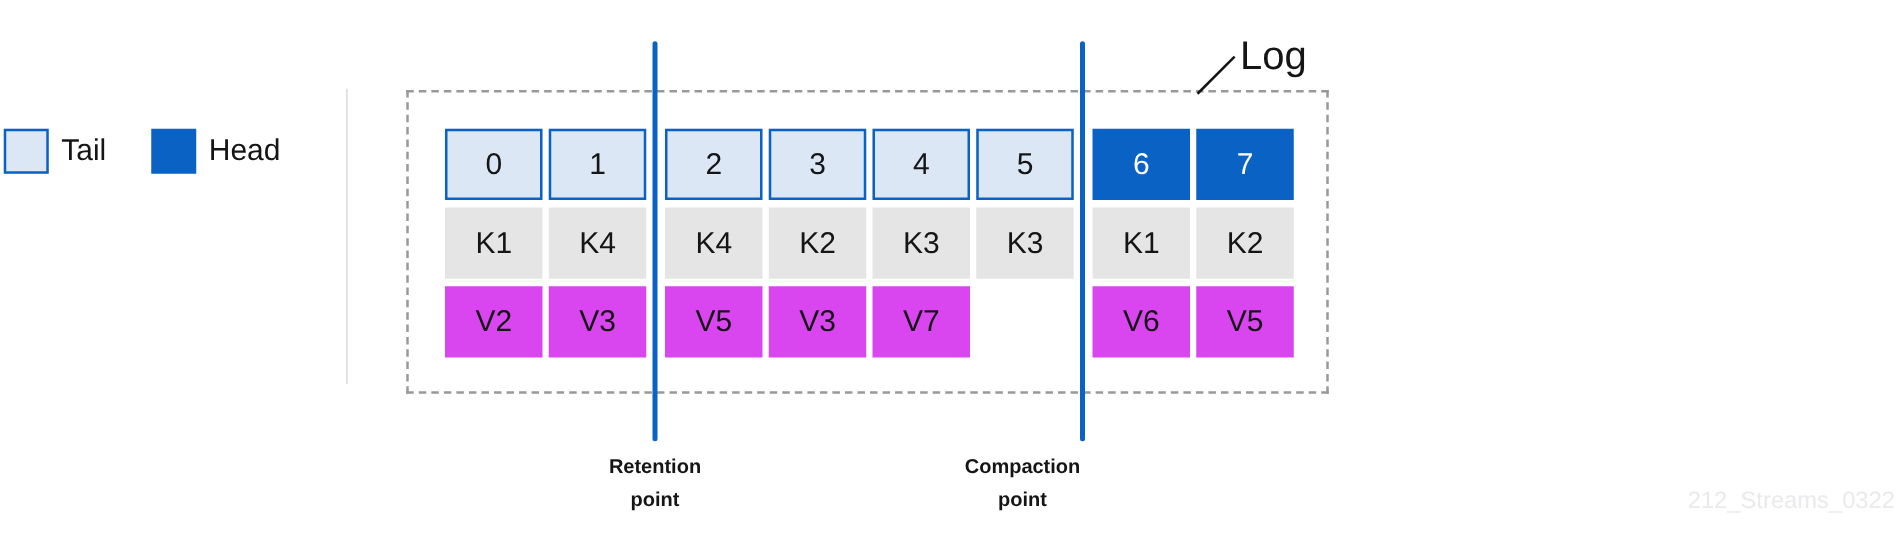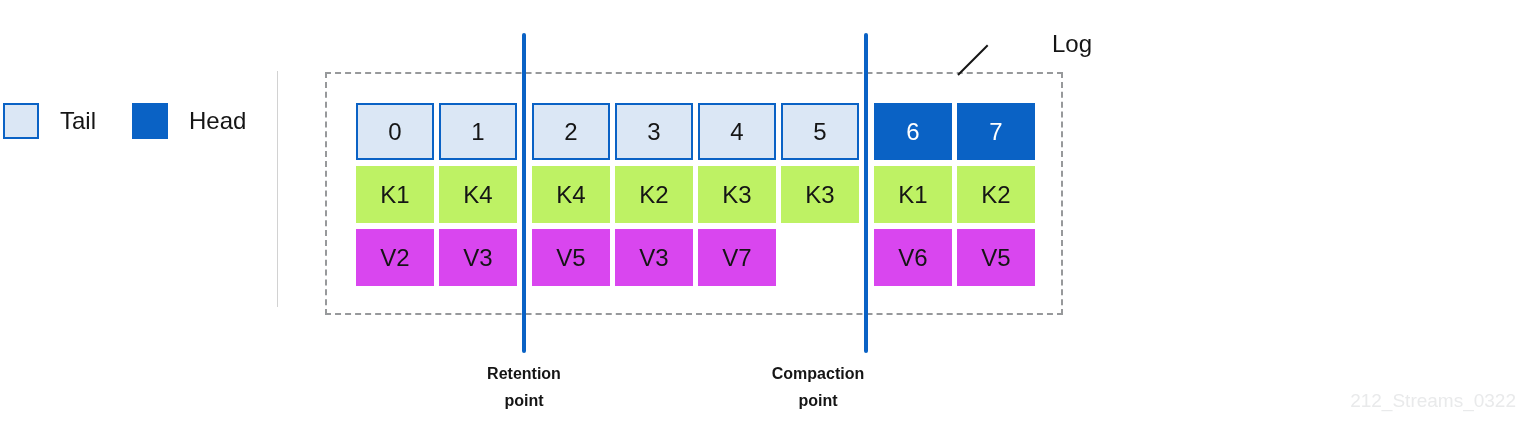--- a/index.html
+++ b/index.html
@@ -37,21 +37,21 @@
     display: inline-block;
   }
   .swatch.tail-swatch {
     background: #dbe7f5;
     border: 2px solid #0a62c5;
   }
   .swatch.head-swatch {
     background: #0a62c5;
   }
   .legend-label {
-    margin-left: 21px;
+    margin-left: 10px;
     font-size: 24px;
     line-height: 36px;
     white-space: nowrap;
   }
 
   
   .divider {
     position: absolute;
     left: 277px;
     top: 71px;
@@ -75,23 +75,23 @@
     left: 958px;
     top: 74px;
     width: 42px;
     height: 2px;
     background: #151515;
     transform: rotate(-45deg);
     transform-origin: left center;
   }
   .log-label {
     position: absolute;
-    left: 1052px;
+    left: 992px;
     top: 30px;
-    font-size: 24px;
+    font-size: 32px;
     line-height: 28px;
     white-space: nowrap;
   }
 
   
   .vline {
     position: absolute;
     top: 33px;
     width: 4px;
     height: 320px;
@@ -122,21 +122,21 @@
   .cell.offset.tail {
     background: #dbe7f5;
     border: 2px solid #0a62c5;
     color: #151515;
   }
   .cell.offset.head {
     background: #0a62c5;
     color: #ffffff;
   }
   .cell.key {
-    background: #bef264;
+    background: #e5e5e5;
     color: #151515;
   }
   .cell.value {
     background: #d946ef;
     color: #151515;
   }
 
   
   .point-label {
     position: absolute;

